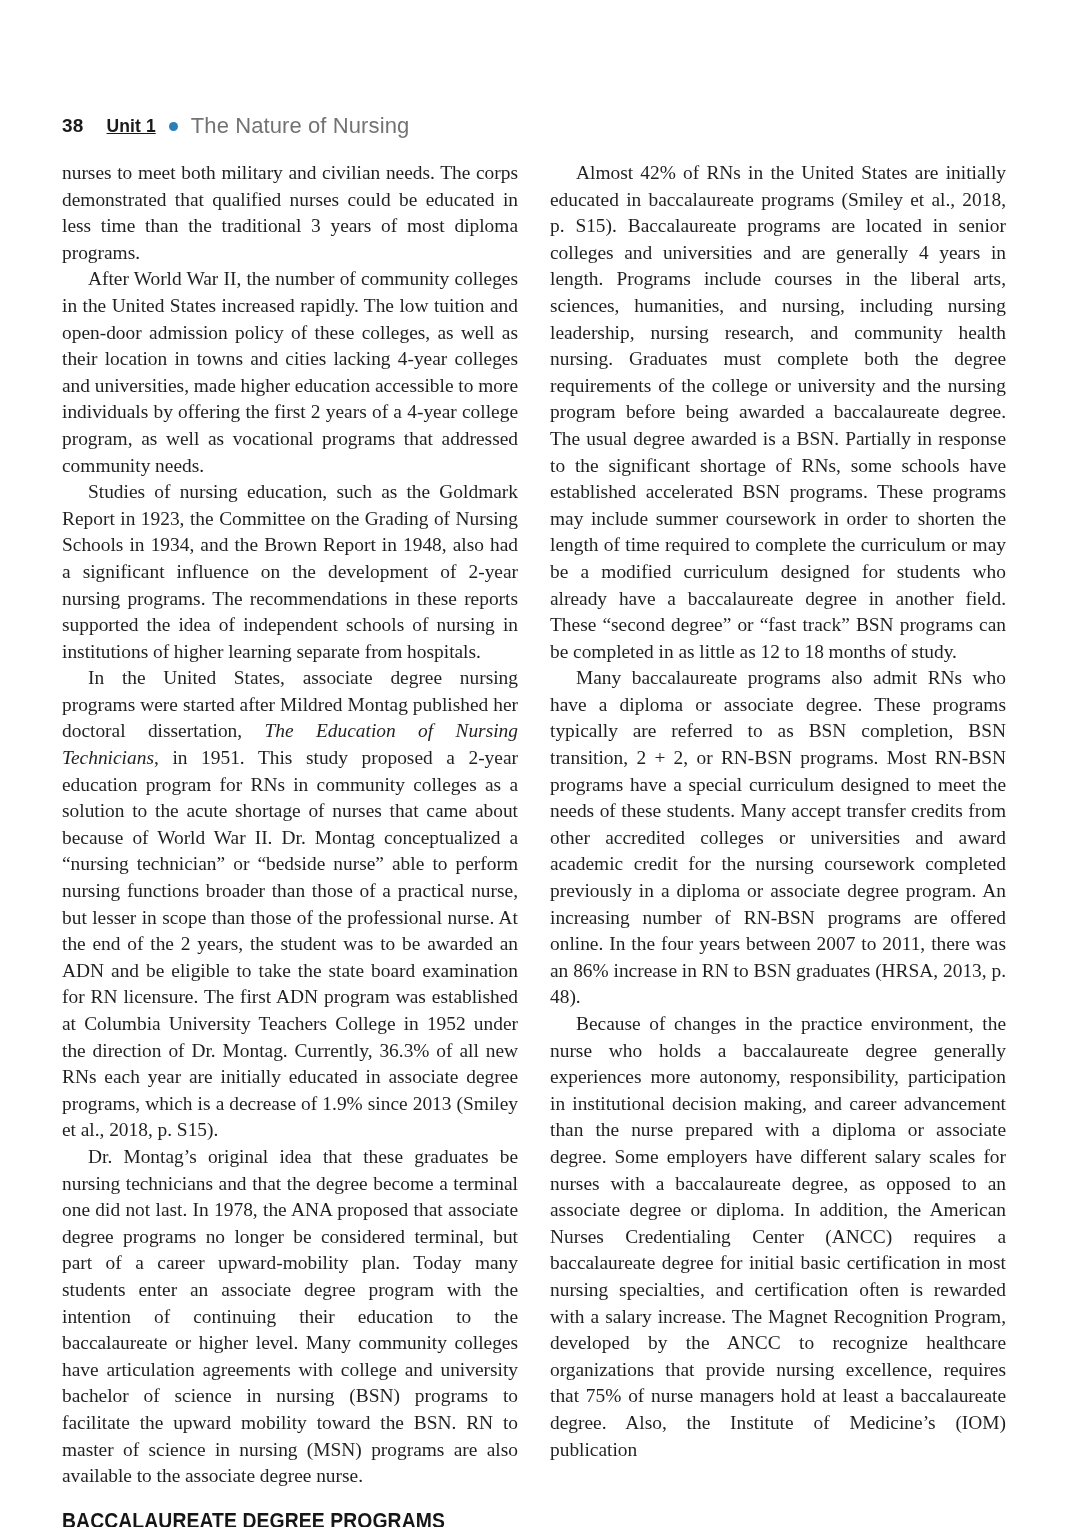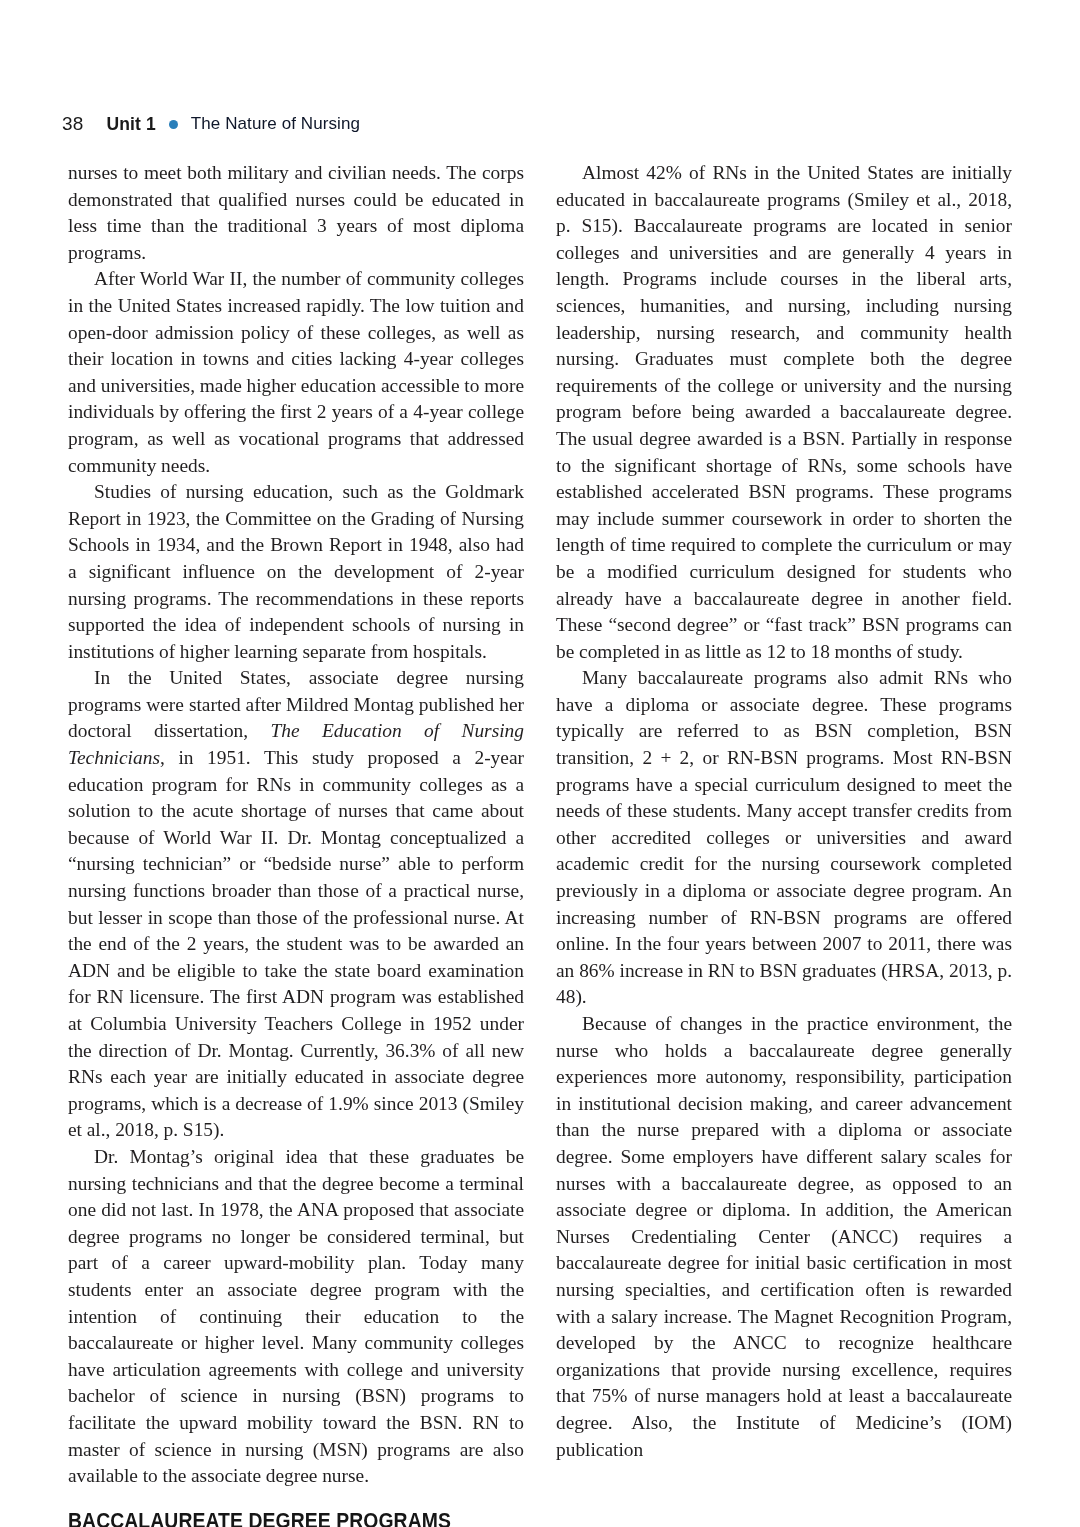--- a/index.html
+++ b/index.html
@@ -22,50 +22,51 @@
     position: absolute;
     left: 62px;
     top: 113px;
     display: flex;
     align-items: center;
     font-family: "Liberation Sans", "DejaVu Sans", sans-serif;
     white-space: nowrap;
   }
   .rh-folio {
     font-size: 19px;
-    font-weight: normal;
+    font-weight: bold;
     color: #1a1a1a;
     letter-spacing: 0.2px;
   }
   .rh-unit {
     font-size: 17.5px;
     font-weight: bold;
     color: #1a1a1a;
     margin-left: 23px;
     letter-spacing: 0.1px;
+    text-decoration: underline;
   }
   .rh-dot {
     width: 9px;
     height: 9px;
     border-radius: 50%;
     background: #2a7fba;
     margin-left: 13px;
     margin-right: 13px;
     flex: none;
   }
   .rh-title {
-    font-size: 17px;
-    color: #0f172a;
+    font-size: 22px;
+    color: #737373;
     letter-spacing: 0.1px;
   }
 
   
   .columns {
     position: absolute;
-    left: 68px;
+    left: 62px;
     top: 160px;
     width: 944px;
     height: 1300px;
     display: flex;
     gap: 32px;
   }
   .col {
     width: 456px;
     flex: none;
   }

